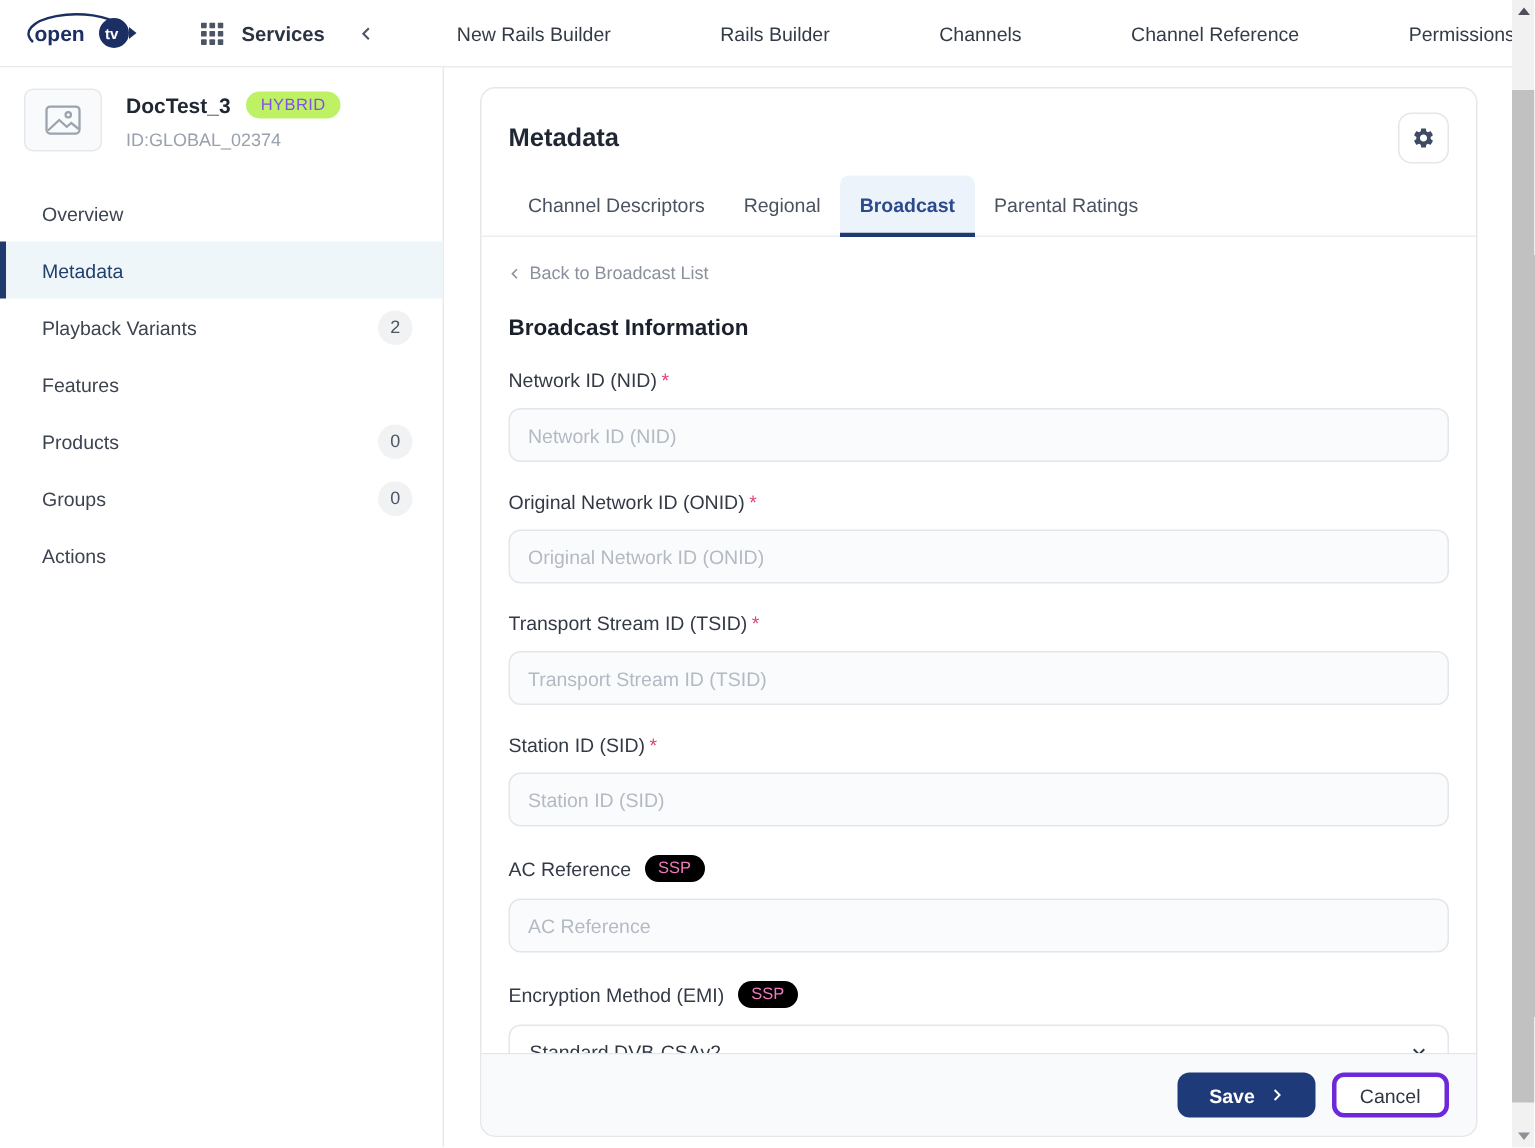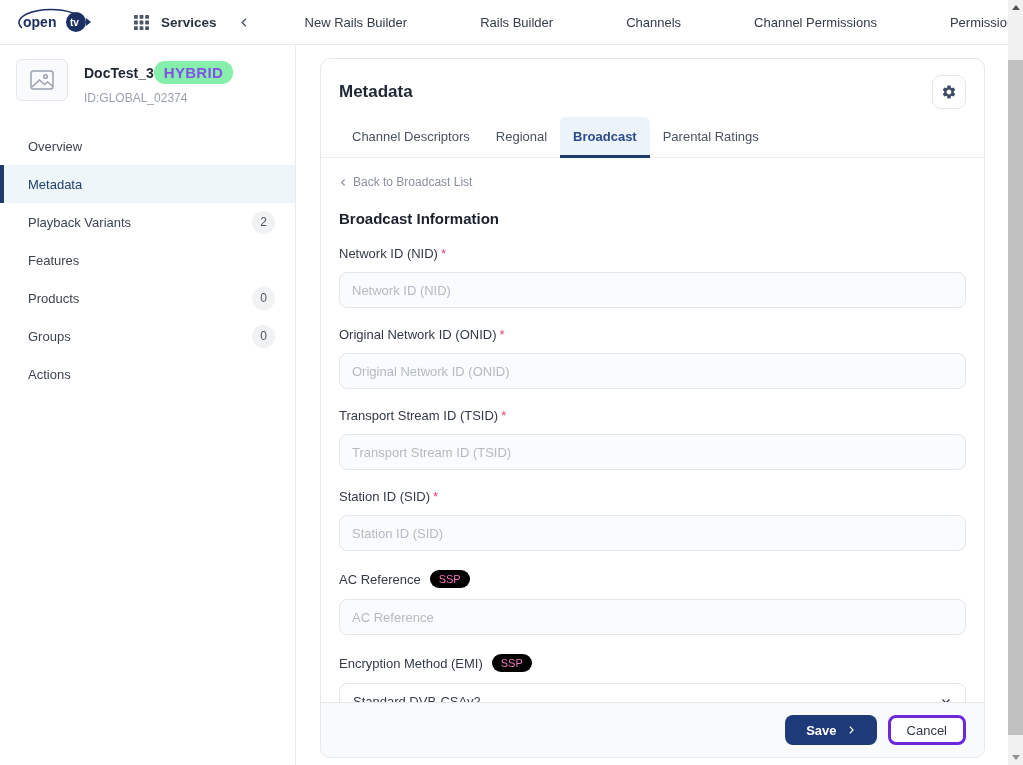--- a/index.html
+++ b/index.html
@@ -28,24 +28,24 @@
   .sidebar {
     position:absolute; top:45px; left:0; width:296px; height:720px;
     background:#fff; border-right:1px solid #e8eaed;
   }
   .entity-header { display:flex; gap:16px; padding:14px 20px 16px 16px; align-items:flex-start; }
   .thumb {
     width:52px; height:42px; border:1px solid #e5e7eb; border-radius:6px;
     background:#f9fafb; display:flex; align-items:center; justify-content:center; flex:none;
   }
   .entity-meta { padding-top:2px; }
-  .entity-top { display:flex; align-items:center; }
+  .entity-top { display:flex; align-items:center; gap:10px; }
   .entity-name { font-size:14px; font-weight:bold; color:#1f2733; }
   .badge-hybrid {
-    background:#86efac; color:#8350e8; font-size:15px; font-weight:bold;
+    background:#bef264; color:#8350e8; font-size:11px; font-weight:normal;
     padding:3px 10px; border-radius:11px; letter-spacing:.3px;
   }
   .entity-id { font-size:12px; color:#9aa1ac; margin-top:7px; }
 
   .side-menu { margin-top:6px; }
   .side-item {
     height:38px; display:flex; align-items:center; justify-content:space-between;
     padding:0 20px 0 24px; font-size:13px; color:#3c4450; cursor:pointer;
     border-left:4px solid transparent;
   }
@@ -150,21 +150,21 @@
   <div class="services-label">Services</div>
   <div class="nav-chevron">
     <svg width="11" height="11" viewBox="0 0 24 24" fill="none" stroke="#4b5563" stroke-width="3">
         <polyline points="15 4 7 12 15 20"></polyline>
       </svg>
   </div>
   <div class="nav-items">
     <span class="nav-item">New Rails Builder</span>
     <span class="nav-item">Rails Builder</span>
     <span class="nav-item">Channels</span>
-    <span class="nav-item">Channel Permissions</span>
+    <span class="nav-item">Channel Reference</span>
     <span class="nav-item">Permissions</span>
   </div>
   <div class="nav-chevron right">
     <svg width="11" height="11" viewBox="0 0 24 24" fill="none" stroke="#4b5563" stroke-width="3">
         <polyline points="9 4 17 12 9 20"></polyline>
       </svg>
   </div>
   <div class="logout">Logout</div>
 </div>
 

